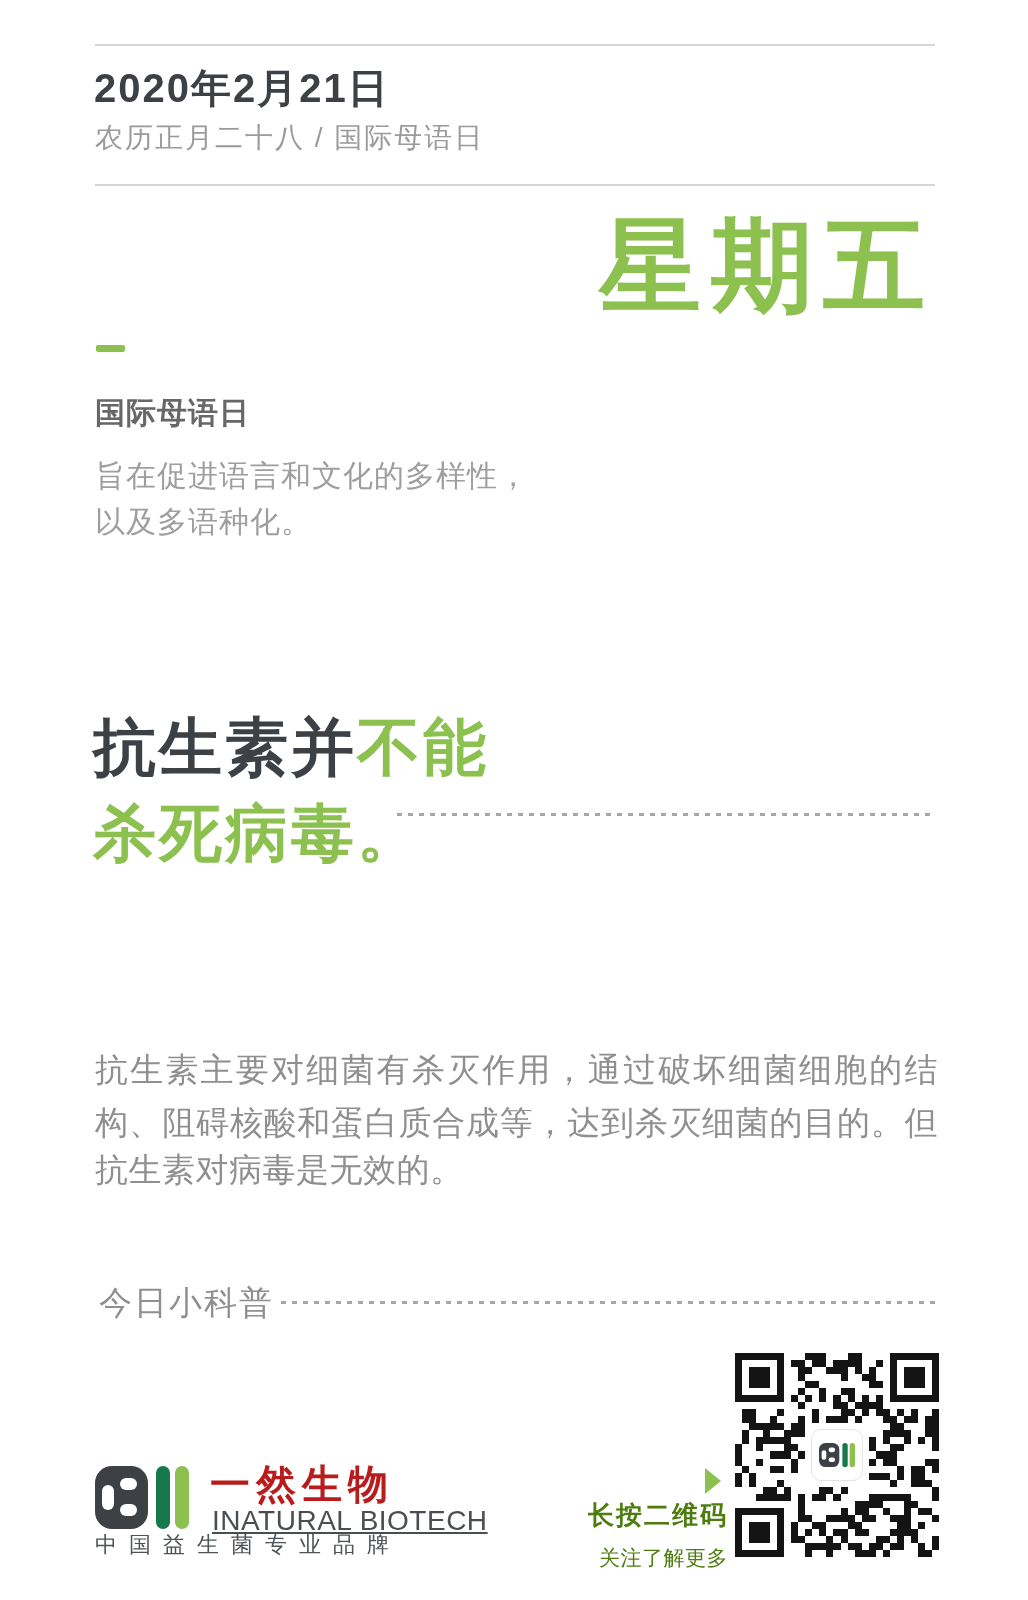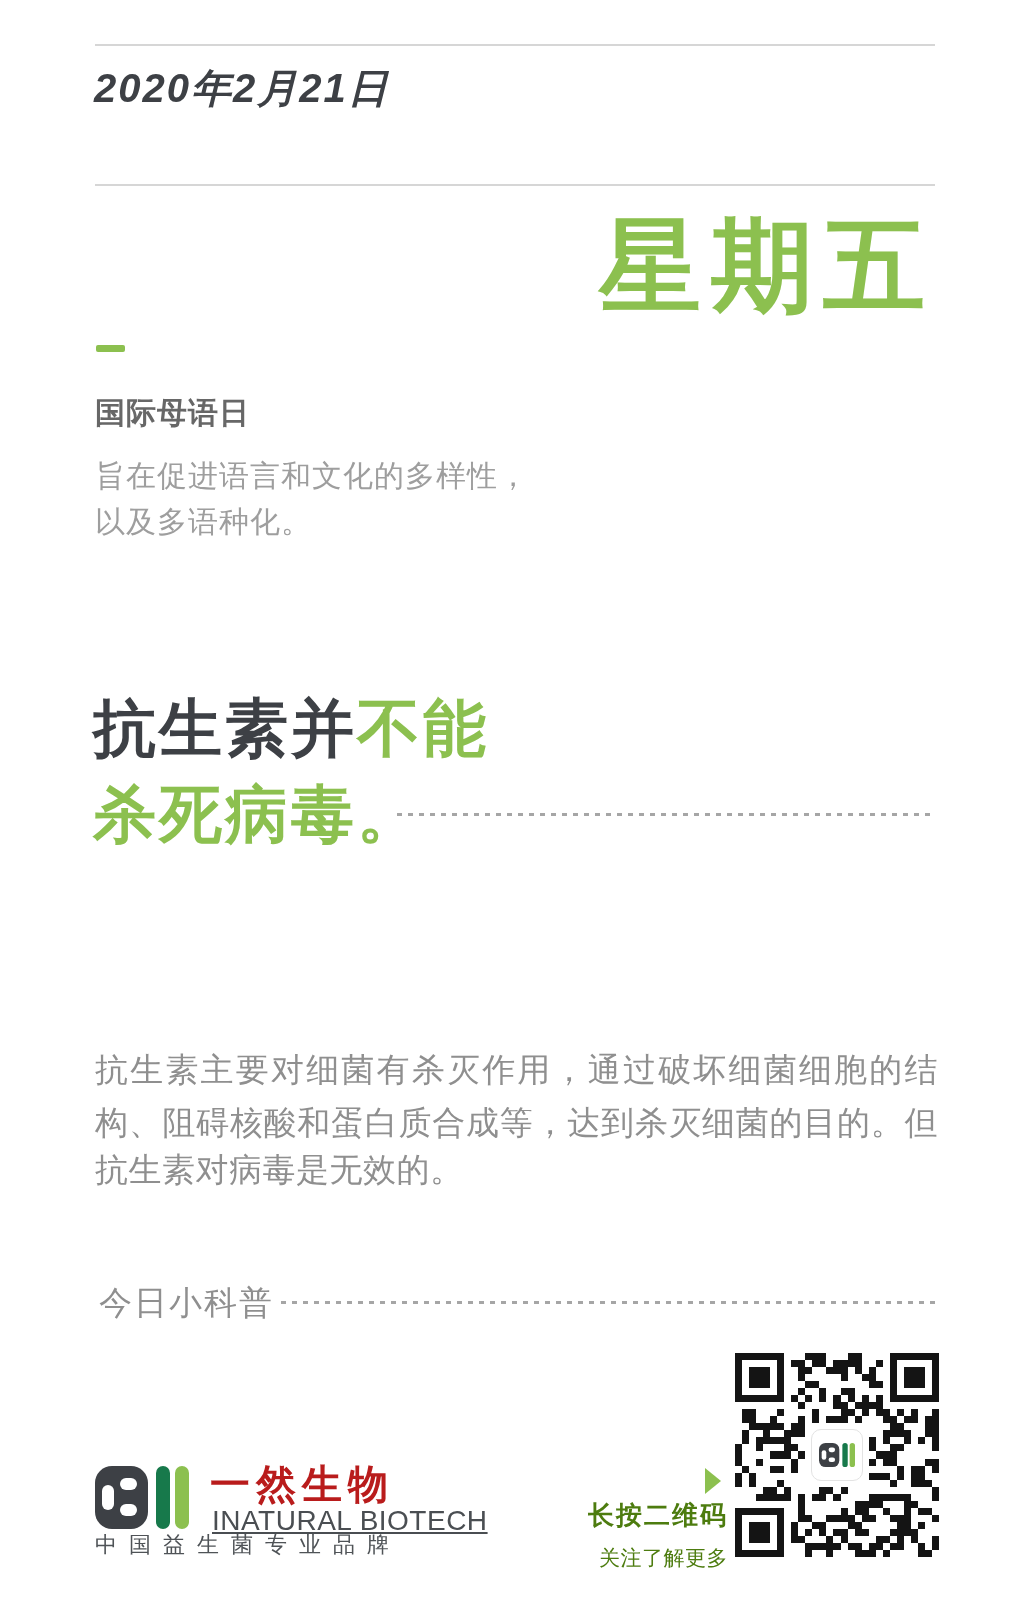--- a/index.html
+++ b/index.html
@@ -6,21 +6,21 @@
   #poster{
     position:relative;width:1028px;height:1600px;background:#ffffff;overflow:hidden;
     font-family:"Liberation Sans","DejaVu Sans",sans-serif;
   }
   .hr{position:absolute;left:95px;width:840px;height:2px;background:#d6d6d6;}
   .hr-top{top:44px;}
   .hr-mid{top:184px;}
 
   .date{
     position:absolute;left:94px;top:66px;font-size:40px;font-weight:800;
-    color:#3d4045;letter-spacing:2px;line-height:1.1;font-style:italic;
+    color:#3d4045;letter-spacing:2px;line-height:1.1;
   }
   .lunar{
     position:absolute;left:95px;top:122px;font-size:28px;font-weight:400;
     color:#9b9b9b;letter-spacing:2px;line-height:1.15;
   }
   .weekday{
     position:absolute;left:95px;top:211px;width:840px;text-align:right;
     font-size:102px;font-weight:800;color:#8cc04f;letter-spacing:10px;line-height:1.08;
   }
   .green-dash{
@@ -28,21 +28,21 @@
   }
   .festival-title{
     position:absolute;left:95px;top:394px;font-size:30px;font-weight:600;
     color:#676767;letter-spacing:1px;line-height:1.25;
   }
   .festival-desc{
     position:absolute;left:95px;top:453px;font-size:30px;font-weight:400;
     color:#9e9e9e;letter-spacing:1px;line-height:46px;
   }
   .headline{
-    position:absolute;left:93px;font-size:63px;font-weight:800;letter-spacing:3px;line-height:1.05;
+    position:absolute;left:93px;font-size:63px;font-weight:800;letter-spacing:3px;line-height:1.05;margin-top:19px;
   }
   .headline-1{top:695px;color:#3d4045;}
   .headline-1 .green{color:#8cc04f;}
   .headline-2{top:781px;color:#8cc04f;}
   .dotline{
     position:absolute;height:3px;
     background:repeating-linear-gradient(90deg,#a6a6a6 0 5px,transparent 5px 11px);
   }
   .dotline-headline{left:397px;top:813px;width:538px;}
   .dotline-science{left:281px;top:1301px;width:654px;}
@@ -88,20 +88,21 @@
   }
 </style>
 </head>
 <body>
 
 <div id="poster">
 
   <div class="hr hr-top"></div>
 
   <div class="date">2020年2月21日</div>
+  <div class="lunar">农历正月二十八 / 国际母语日</div>
 
   <div class="hr hr-mid"></div>
 
   <div class="weekday">星期五</div>
 
   <div class="green-dash"></div>
 
   <div class="festival-title">国际母语日</div>
   <div class="festival-desc">
     <div>旨在促进语言和文化的多样性，</div>

